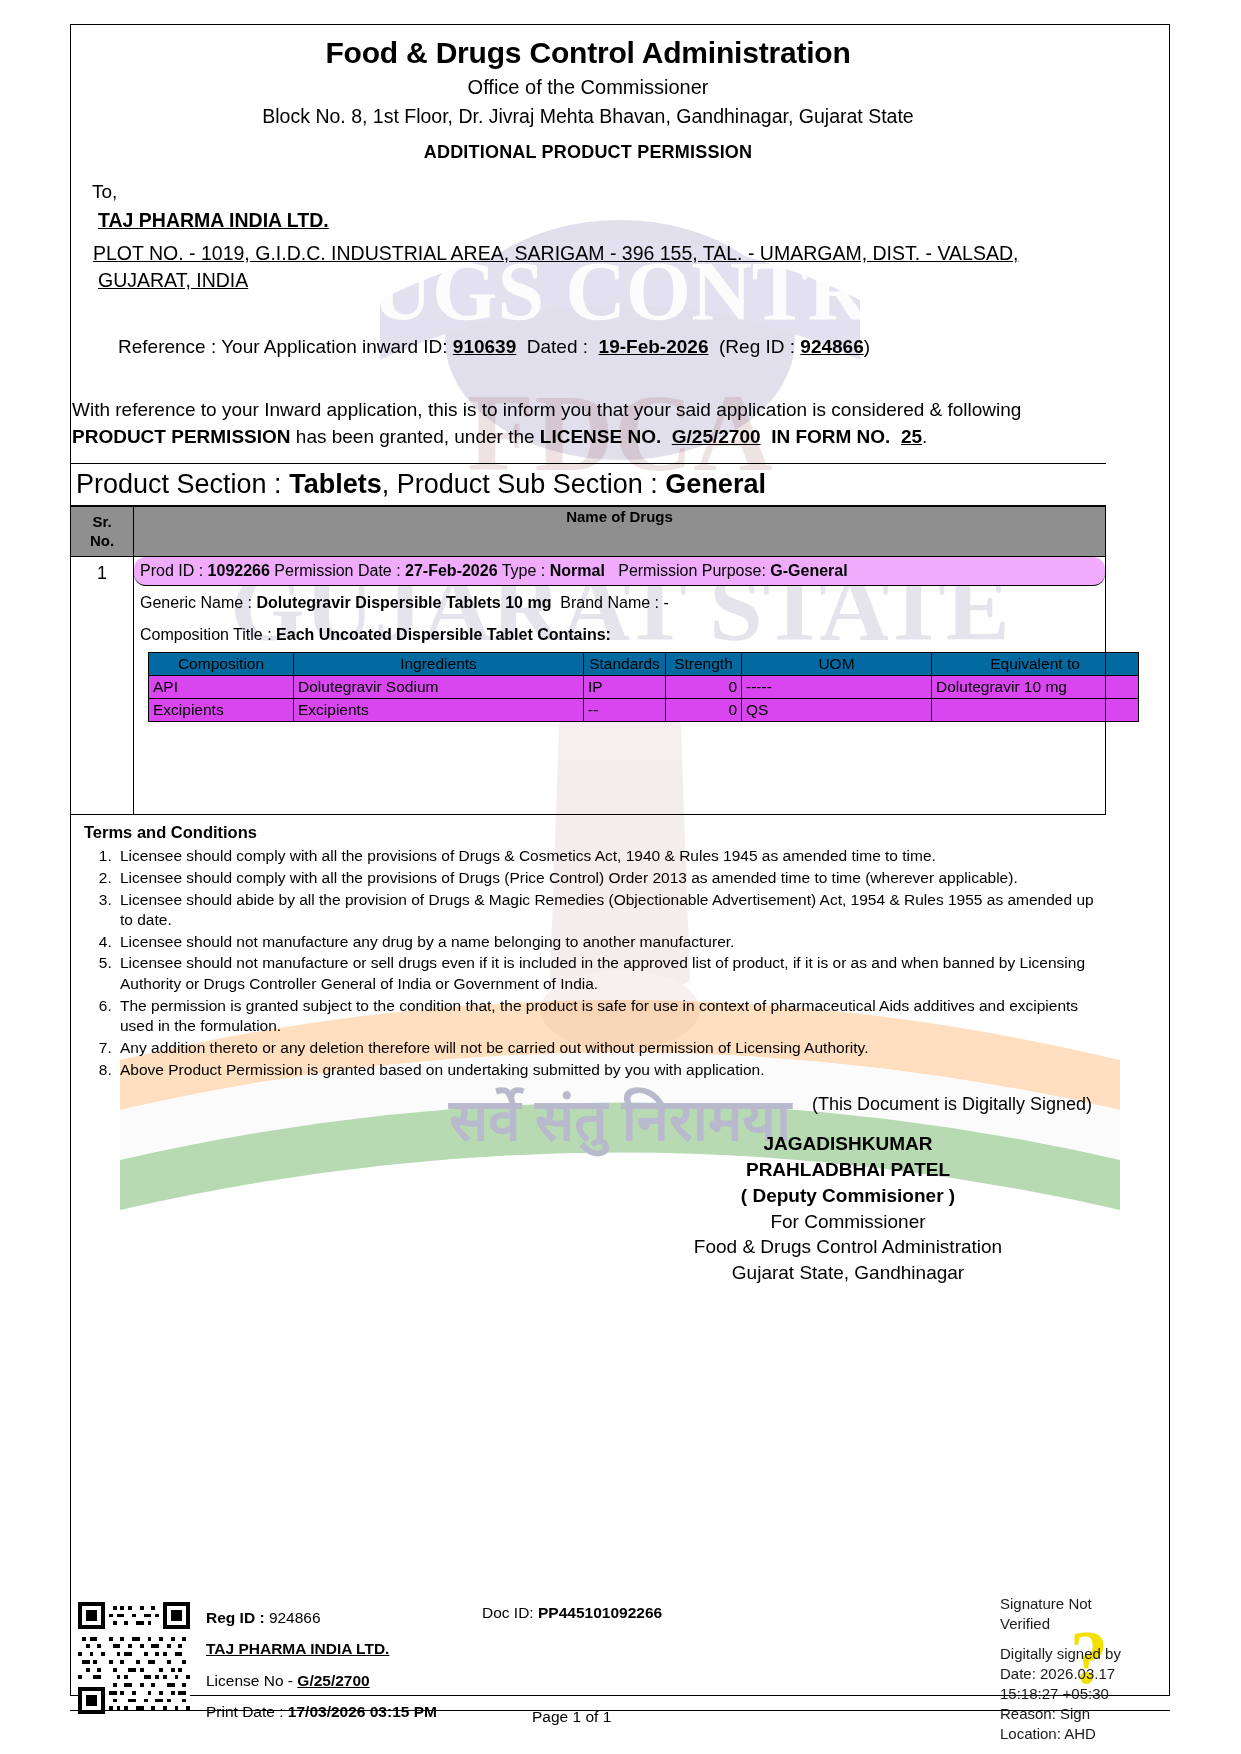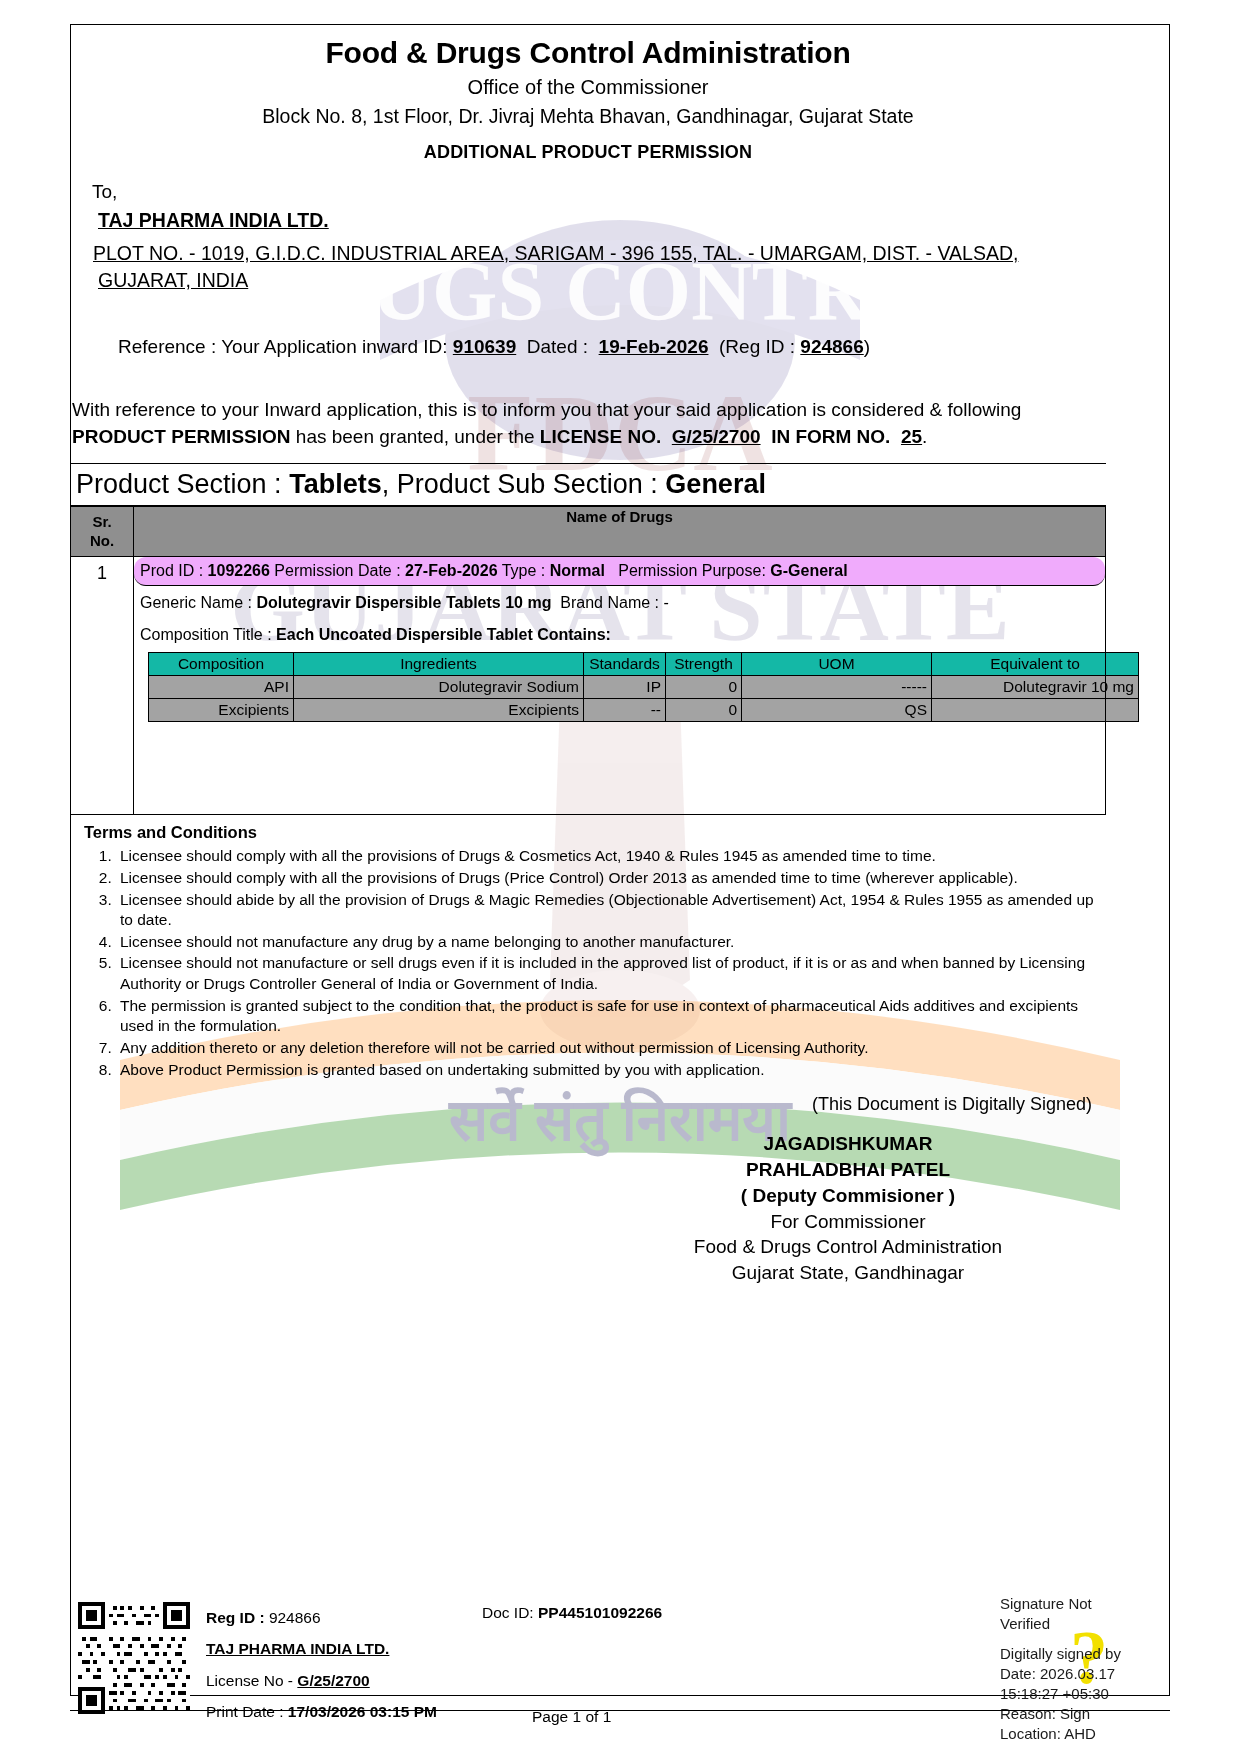--- a/index.html
+++ b/index.html
@@ -195,25 +195,25 @@
     width: 100%;
     border-collapse: collapse;
     table-layout: fixed;
   }
   table.ingtbl th, table.ingtbl td {
     border: 1.2px solid #000;
     font-size: 15.5px;
     padding: 2px 4px;
   }
   table.ingtbl th {
-    background: #14b8a6;
+    background: #0369a1;
     font-weight: normal;
     text-align: center;
   }
-  table.ingtbl td { background: #a3a3a3; text-align: right; }
+  table.ingtbl td { background: #d946ef; }
   td.num { text-align: right; }
   .spacer-block { height: 92px; }
 
   
   .terms-title {
     font-size: 16.5px;
     font-weight: bold;
     margin-top: 8px;
     padding-left: 14px;
   }

